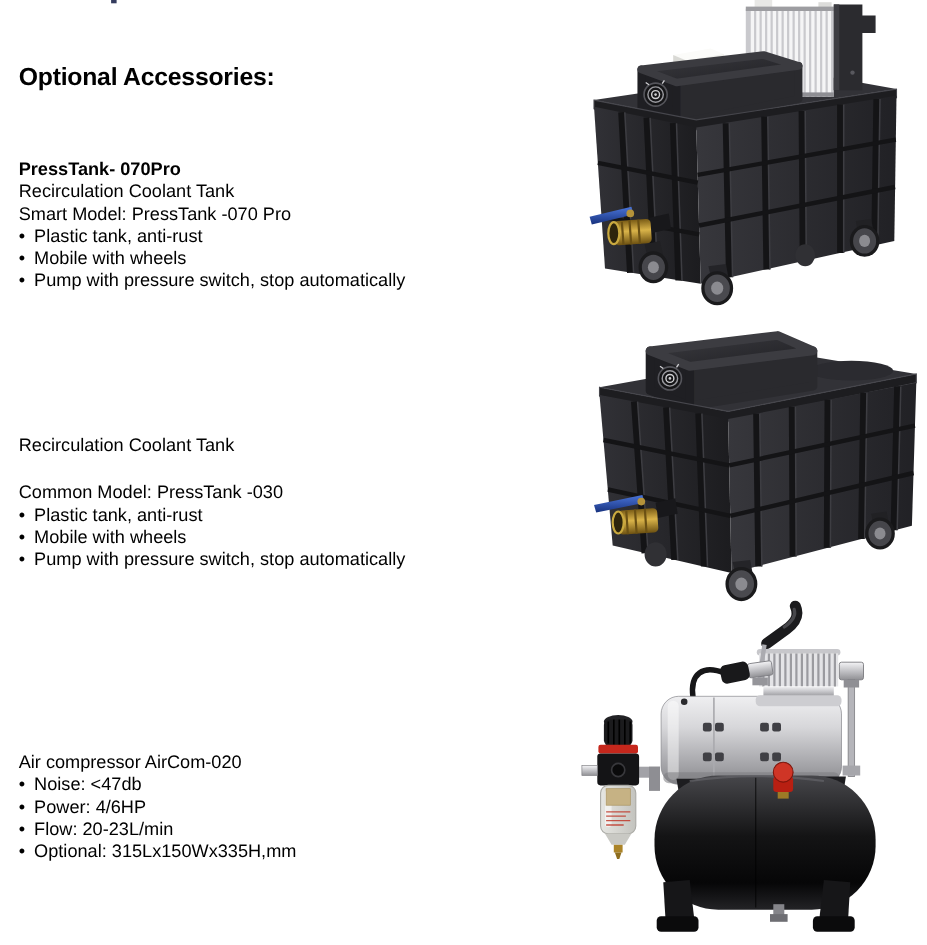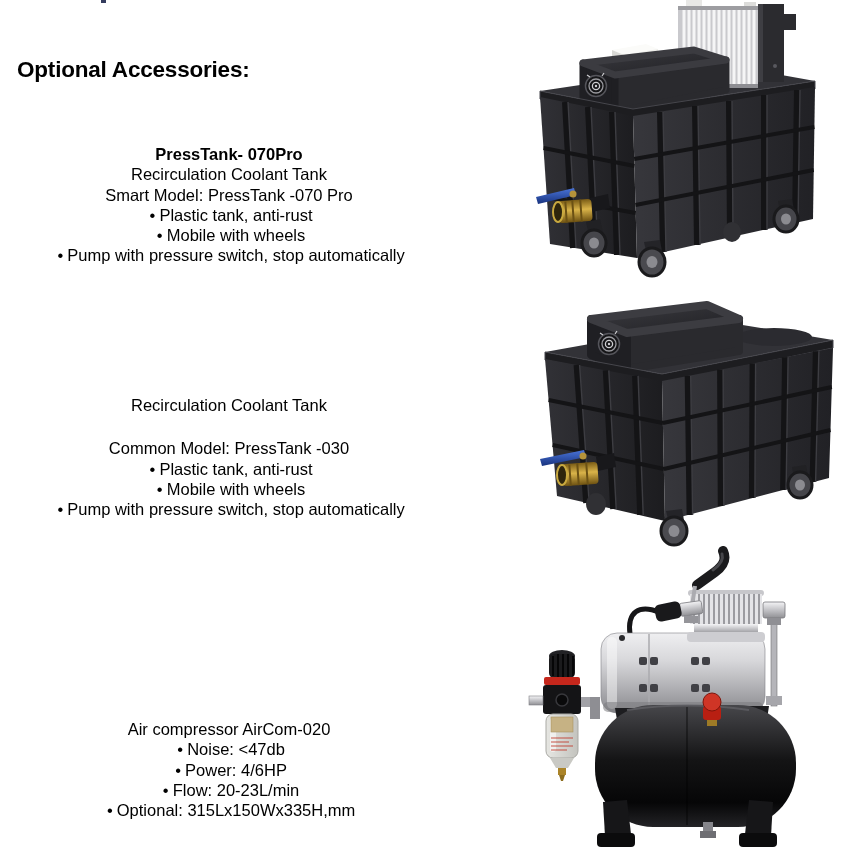--- a/index.html
+++ b/index.html
@@ -1,22 +1,22 @@
 <!DOCTYPE html>
 <html><head>
 <meta charset="utf-8">
 <style>
   html,body{margin:0;padding:0;background:#fff;}
   .page{position:relative;width:843px;height:859px;background:#ffffff;overflow:hidden;
-        font-family:"Liberation Sans","DejaVu Sans",sans-serif;color:#000;text-align:center;}
+        font-family:"Liberation Sans","DejaVu Sans",sans-serif;color:#000;}
   .frag{position:absolute;left:101px;top:0;width:5px;height:3px;background:#343c5e;}
   .heading{position:absolute;left:17px;top:57px;font-size:22.5px;font-weight:bold;
            letter-spacing:-0.2px;line-height:26px;white-space:nowrap;}
   .tblock{position:absolute;left:17px;width:424px;font-size:16.5px;line-height:20.3px;}
-  .s1{top:144px;} .s2{top:395px;} .s3{top:683px;margin-top:36px;}
+  .s1{top:144px;} .s2{top:395px;} .s3{top:683px;}
   .ttl{font-weight:bold;}
   .gap{height:23px;}
   .blt{display:inline-block;width:14px;}
   .fig{position:absolute;}
   .fig1{left:470px;top:0;width:373px;height:290px;}
   .fig2{left:478px;top:295px;width:365px;height:252px;}
   .fig3{left:527px;top:546px;width:270px;height:305px;}
   svg{display:block;width:100%;height:100%;}
 </style>
 </head>

